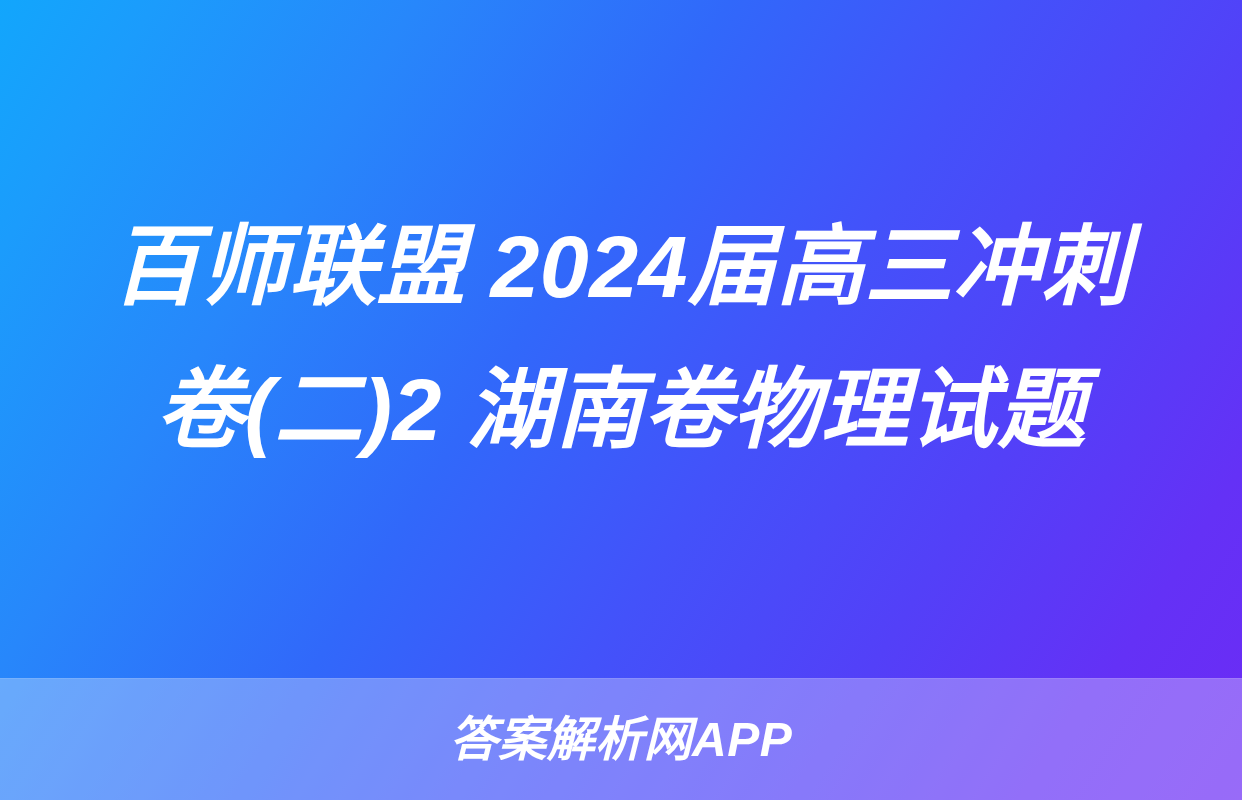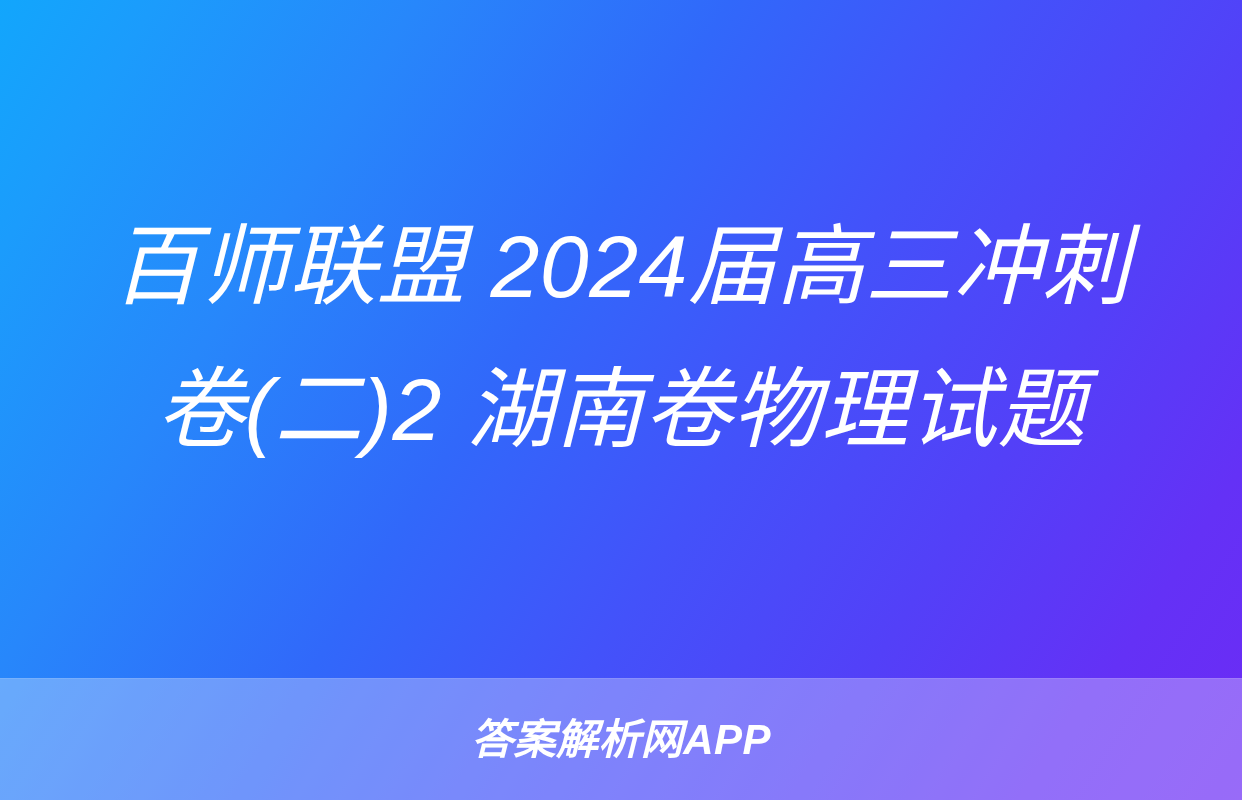--- a/index.html
+++ b/index.html
@@ -43,21 +43,21 @@
     box-sizing: border-box;
     padding: 0 70px;
   }
 
   .title-text {
     width: 1092px;
     margin: 0;
     color: #ffffff;
     font-size: 88px;
     line-height: 1.62;
-    font-weight: 400;
+    font-weight: 700;
     font-style: italic;
     letter-spacing: 0.005em;
     text-align: center;
     word-break: break-all;
     font-family: "Liberation Sans", "DejaVu Sans", sans-serif;
     -webkit-font-smoothing: antialiased;
   }
 
   
   .footer-band {
@@ -69,21 +69,21 @@
     background: rgba(255, 255, 255, 0.30);
     display: flex;
     align-items: center;
     justify-content: center;
     border-top: 1px solid rgba(255, 255, 255, 0.10);
     box-sizing: border-box;
   }
 
   .footer-watermark {
     color: #ffffff;
-    font-size: 42px;
+    font-size: 48px;
     font-weight: 700;
     font-style: italic;
     letter-spacing: 0.01em;
     line-height: 1;
     white-space: nowrap;
     font-family: "Liberation Sans", "DejaVu Sans", sans-serif;
   }
 </style>
 </head>
 <body>

